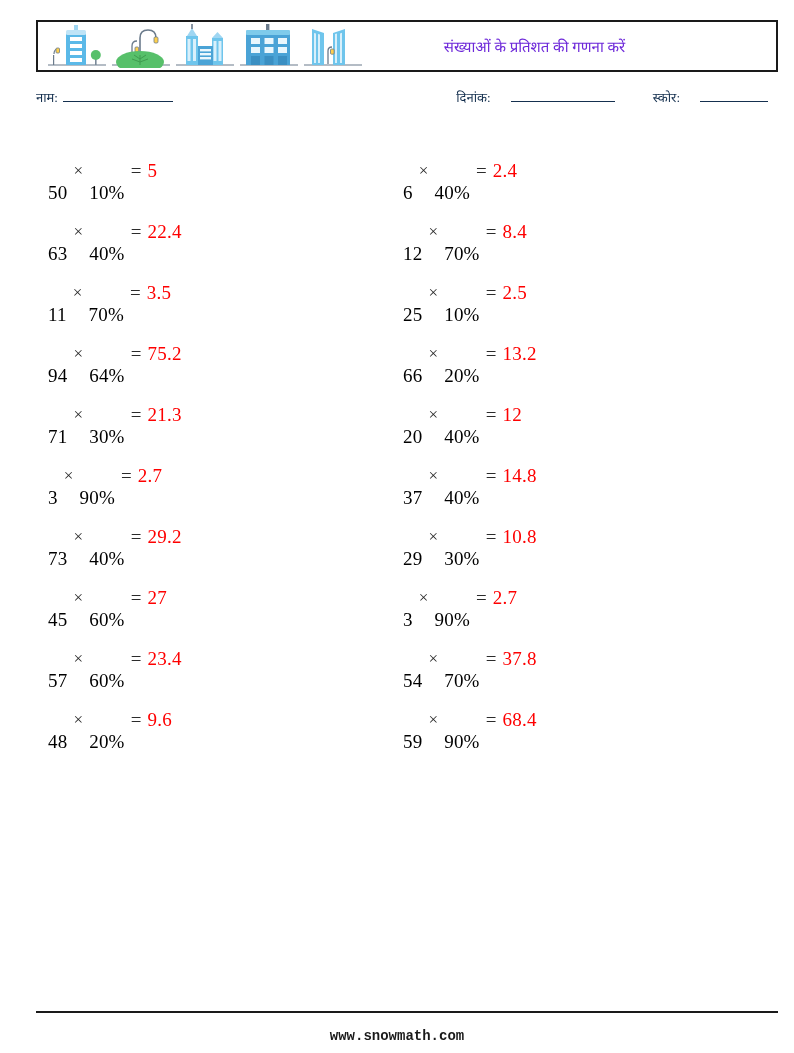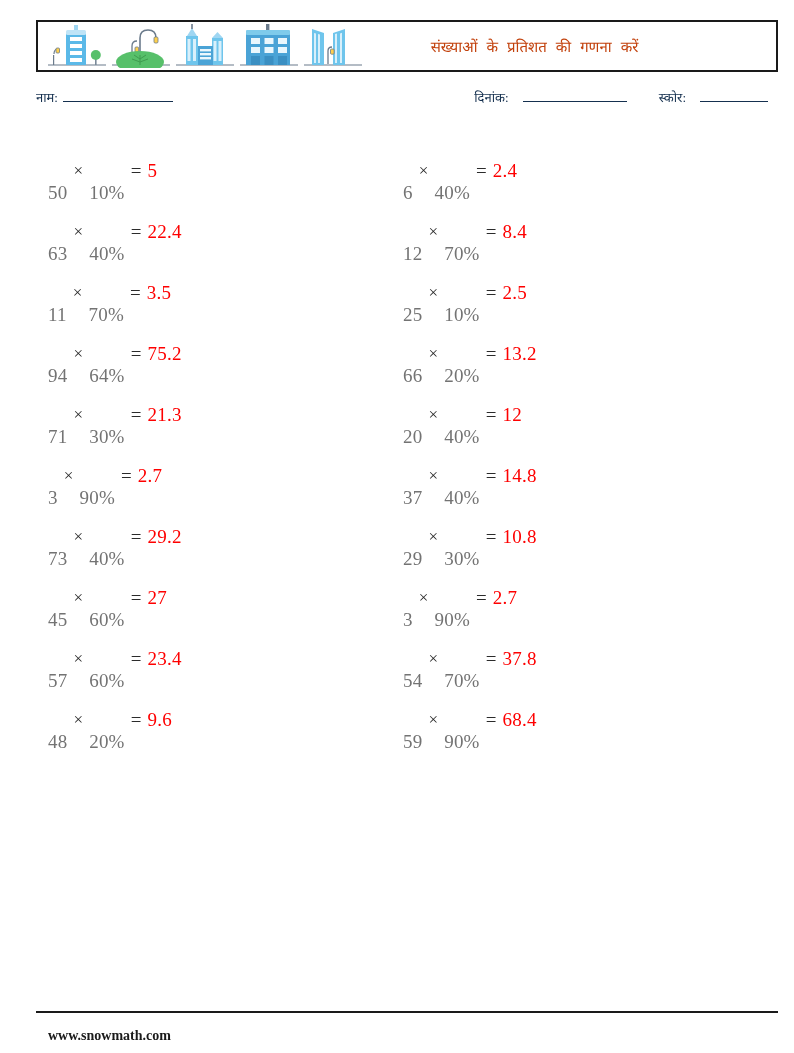--- a/index.html
+++ b/index.html
@@ -37,23 +37,23 @@
   }
   .logo-strip svg { display: block; }
 
   .worksheet-title {
     position: absolute;
     left: 0;
     right: 0;
     top: 50%;
     transform: translateY(-50%);
     text-align: center;
-    font-family: Liberation Mono, monospace;
+    font-family: Liberation Serif, serif;
     font-size: 15px;
-    color: #c2410c;
+    color: #6d28d9;
     pointer-events: none;
     padding-left: 255px;
     box-sizing: border-box;
   }
 
   
   .meta-row {
     position: absolute;
     left: 36px;
     top: 88px;
@@ -69,21 +69,21 @@
     display: flex;
     align-items: baseline;
     gap: 5px;
   }
   .meta-right {
     position: absolute;
     right: 10px;
     top: 0;
     display: flex;
     align-items: baseline;
-    gap: 14px;
+    gap: 20px;
   }
   .meta-label { white-space: nowrap; }
   .rule {
     display: inline-block;
     border-bottom: 1px solid #15304f;
     height: 12px;
   }
   .rule-name  { width: 110px; }
   .rule-date  { width: 104px; margin-right: 18px; }
   .rule-score { width: 68px; }
@@ -101,21 +101,21 @@
   }
   .problem {
     height: 61px;
     display: flex;
     align-items: center;
     font-size: 19px;
     color: #2b2b2b;
     white-space: nowrap;
     letter-spacing: 0.2px;
   }
-  .problem .expr { color: #737373; margin-top: 44px; }
+  .problem .expr { color: #000000; margin-top: 44px; }
   .problem .times {
     padding: 0 6px;
     font-size: 17px;
   }
   .problem .eq { padding: 0 6px; }
   .problem .answer {
     color: #fe0000;
     font-size: 19px;
   }
 
@@ -125,25 +125,25 @@
     left: 36px;
     top: 1011px;
     width: 742px;
     border-top: 2px solid #1a1a1a;
   }
   .footer-text {
     position: absolute;
     left: 0;
     right: 0;
     top: 1028px;
-    font-family: Liberation Serif, serif;
+    text-align: center;
+    font-family: Liberation Mono, monospace;
     font-size: 14px;
     font-weight: bold;
     color: #1a1a1a;
-    padding-left: 48px;
   }
 </style>
 </head>
 <body>
 
 <div class="header-box">
 
   <div class="logo-strip">
 
     <svg width="62" height="44" viewBox="0 0 62 44">

